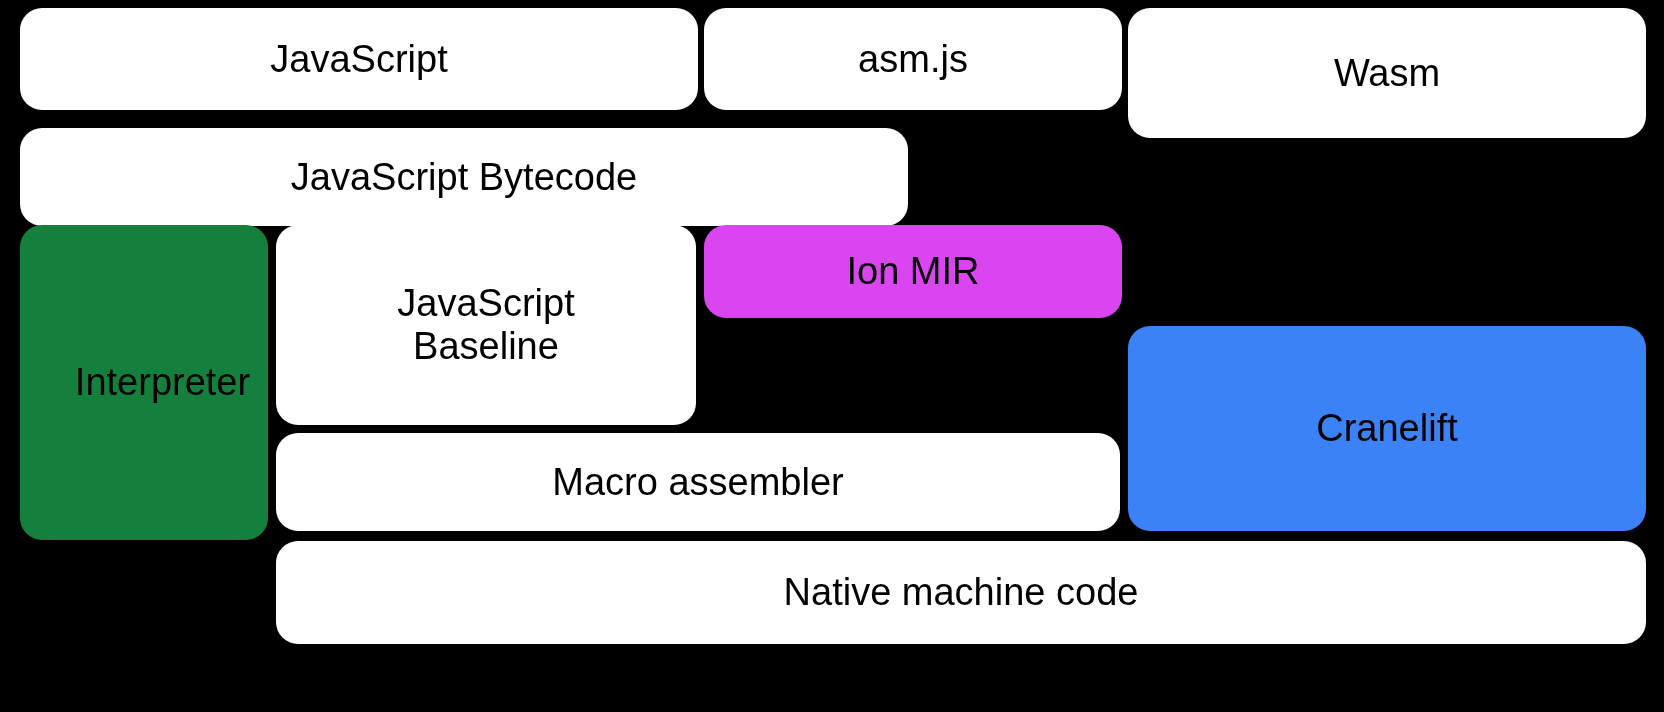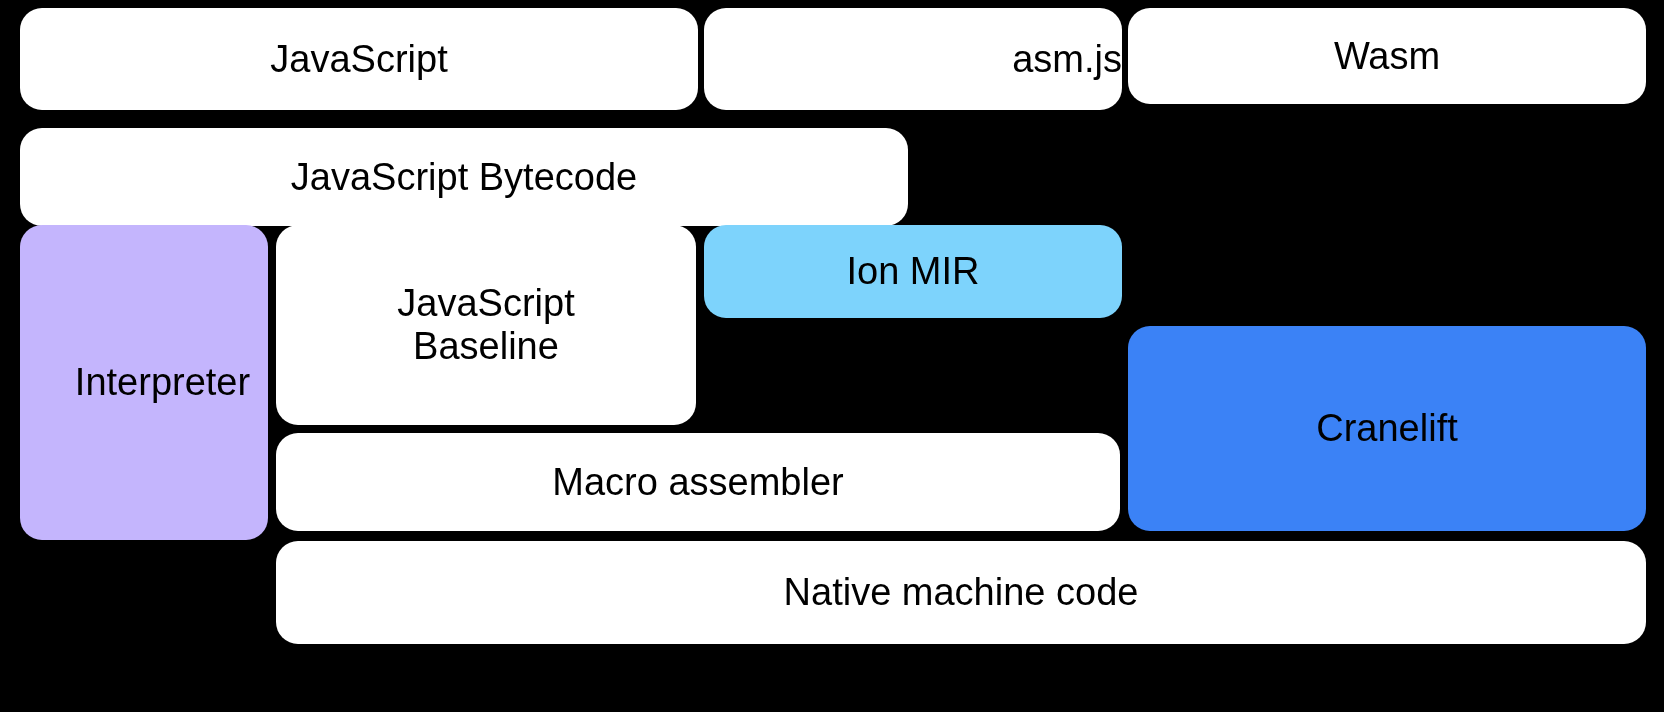--- a/index.html
+++ b/index.html
@@ -29,31 +29,31 @@
     align-items: center;
     justify-content: center;
     text-align: center;
     font-size: 38px;
     font-weight: 400;
     line-height: 1.12;
     letter-spacing: 0px;
     white-space: pre-line;
     user-select: none;
   }
-  .node.gray   { background: #c4b5fd; padding-left: 37px; }
-  .node.green  { background: #7dd3fc; }
+  .node.gray   { background: #15803d; padding-left: 37px; }
+  .node.green  { background: #d946ef; }
   .node.pink   { background: #3b82f6; }
 </style>
 </head>
 <body>
 
 <div id="stage">
     <div class="node" style="left: 20px; top: 8px; width: 678px; height: 102px;"><span>JavaScript</span></div>
-    <div class="node" style="left: 704px; top: 8px; width: 418px; height: 102px; justify-content: flex-end;"><span>asm.js</span></div>
-    <div class="node" style="left: 1128px; top: 8px; width: 518px; height: 96px;"><span>Wasm</span></div>
+    <div class="node" style="left: 704px; top: 8px; width: 418px; height: 102px;"><span>asm.js</span></div>
+    <div class="node" style="left: 1128px; top: 8px; width: 518px; height: 130px;"><span>Wasm</span></div>
     <div class="node" style="left: 20px; top: 128px; width: 888px; height: 98px;"><span>JavaScript Bytecode</span></div>
     <div class="node gray" style="left: 20px; top: 225px; width: 248px; height: 315px;"><span>Interpreter</span></div>
     <div class="node" style="left: 276px; top: 225px; width: 420px; height: 200px;"><span>JavaScript
 Baseline</span></div>
     <div class="node green" style="left: 704px; top: 225px; width: 418px; height: 93px;"><span>Ion MIR</span></div>
     <div class="node pink" style="left: 1128px; top: 326px; width: 518px; height: 205px;"><span>Cranelift</span></div>
     <div class="node" style="left: 276px; top: 433px; width: 844px; height: 98px;"><span>Macro assembler</span></div>
     <div class="node" style="left: 276px; top: 541px; width: 1370px; height: 103px;"><span>Native machine code</span></div>
   </div>
 

